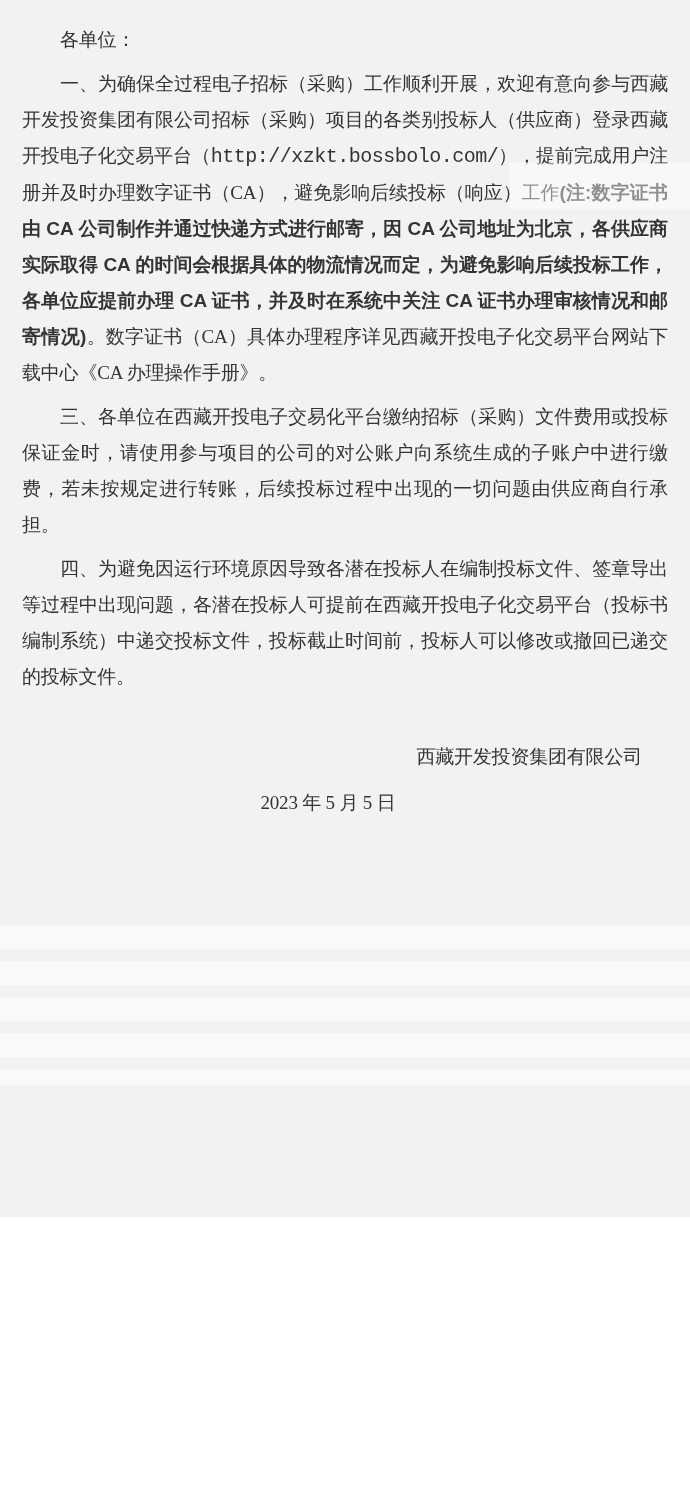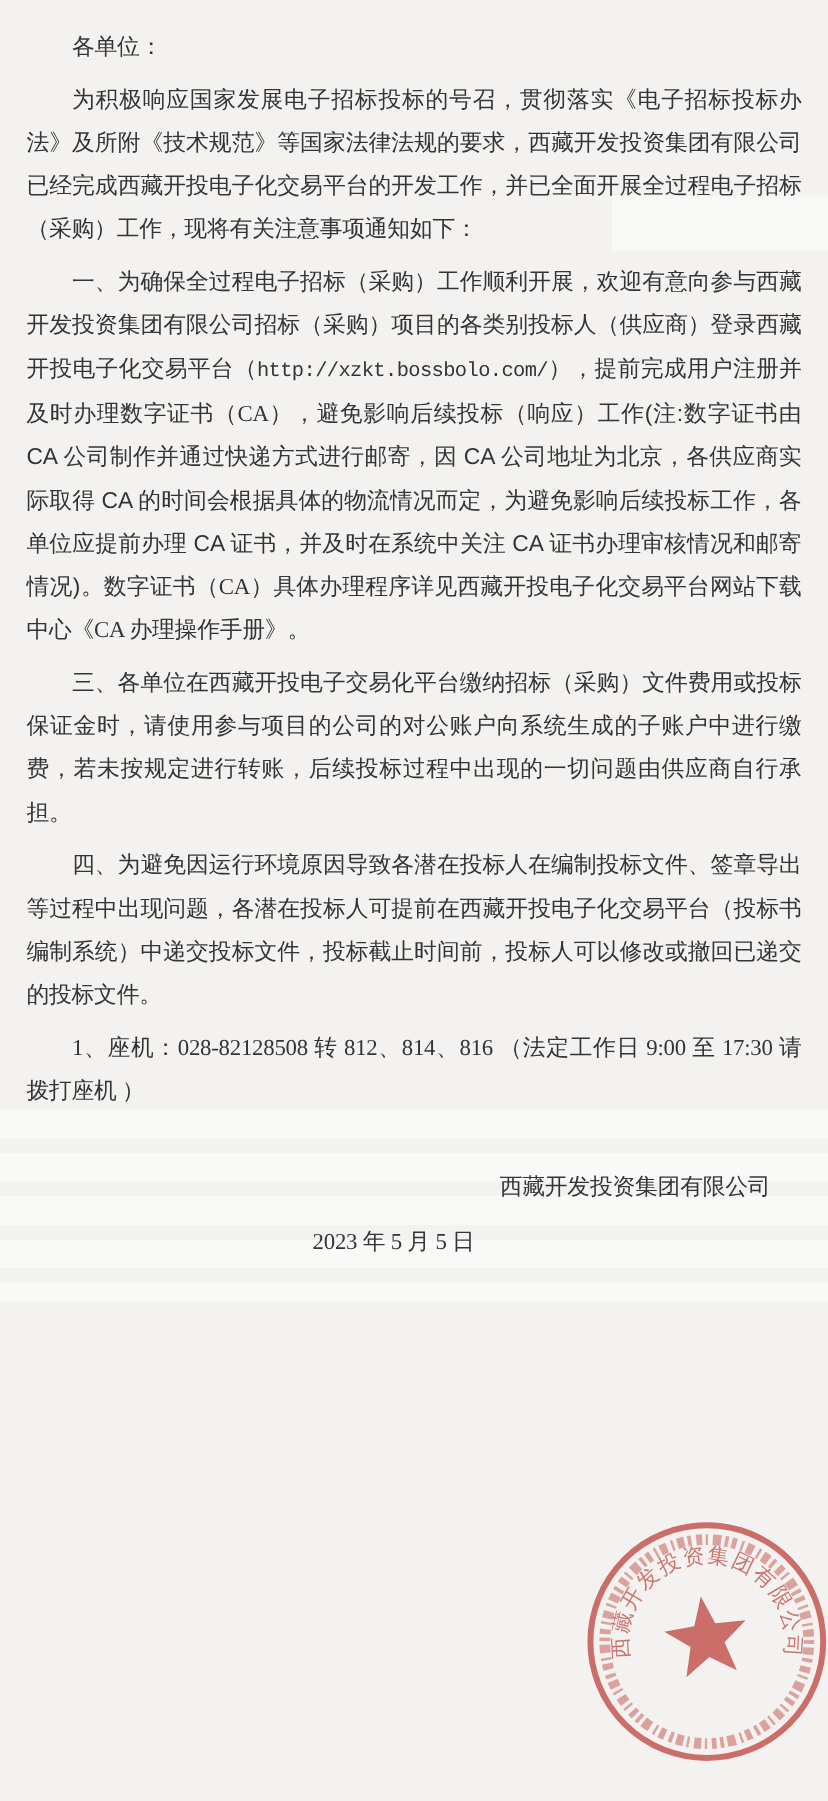--- a/index.html
+++ b/index.html
@@ -1,47 +1,47 @@
 <!DOCTYPE html>
 <html lang="zh"><head>
 <meta charset="utf-8">
 <style>
   html, body { margin: 0; padding: 0; background: #ffffff; }
 
   .page {
     position: relative;
     width: 690px;
-    height: 1501px;
+    height: 1217px;
     margin: 0 auto;
     background: #f3f2f0;
     overflow: hidden;
     font-family: "Liberation Serif", "DejaVu Serif", serif;
     color: #343434;
     font-size: 19px;
     letter-spacing: -0.2px;
   }
 
   .content { padding: 22px 22px 0 22px; }
 
   .para {
     margin: 0 0 8px 0;
     line-height: 36px;
     text-align: justify;
     text-indent: 2em;
   }
 
   .note-bold {
-    font-weight: normal;
+    font-weight: bold;
     font-family: "Liberation Sans", "DejaVu Sans", sans-serif;
     letter-spacing: 0;
   }
 
   .url-text {
     font-family: "Liberation Mono", "DejaVu Sans Mono", monospace;
-    font-size: 17px;
+    font-size: 20px;
     letter-spacing: -0.5px;
   }
 
   .signature-row {
     margin-top: 44px;
     padding-right: 26px;
     text-align: right;
     line-height: 36px;
     position: relative;
     z-index: 1;
@@ -88,31 +88,29 @@
 <div class="page">
 
   <div class="artifact artifact-band-right"></div>
   <div class="artifact artifact-stripes"></div>
 
   <div class="content">
 
     <p class="para">各单位：</p>
 
 
-    <p class="para">为积极响应国家发展电子招标投标的号召，贯彻落实《电子招标投标办法》及所附《技术规范》等国家法律法规的要求，西藏开发投资集团有限公司已经完成西藏开投电子化交易平台的开发工作，并已全面开展全过程电子招标（采购）工作，现将有关注意事项通知如下：</p>
 
     <p class="para"><span>一、为确保全过程电子招标（采购）工作顺利开展，欢迎有意向参与西藏开发投资集团有限公司招标（采购）项目的各类别投标人（供应商）登录西藏开投电子化交易平台（</span><span class="url-text">http://xzkt.bossbolo.com/</span><span>），提前完成用户注册并及时办理数字证书（CA），避免影响后续投标（响应）工作</span><span class="note-bold">(注:数字证书由 CA 公司制作并通过快递方式进行邮寄，因 CA 公司地址为北京，各供应商实际取得 CA 的时间会根据具体的物流情况而定，为避免影响后续投标工作，各单位应提前办理 CA 证书，并及时在系统中关注 CA 证书办理审核情况和邮寄情况)</span><span>。数字证书（CA）具体办理程序详见西藏开投电子化交易平台网站下载中心《CA 办理操作手册》。</span></p>
 
 
     <p class="para">三、各单位在西藏开投电子交易化平台缴纳招标（采购）文件费用或投标保证金时，请使用参与项目的公司的对公账户向系统生成的子账户中进行缴费，若未按规定进行转账，后续投标过程中出现的一切问题由供应商自行承担。</p>
 
     <p class="para">四、为避免因运行环境原因导致各潜在投标人在编制投标文件、签章导出等过程中出现问题，各潜在投标人可提前在西藏开投电子化交易平台（投标书编制系统）中递交投标文件，投标截止时间前，投标人可以修改或撤回已递交的投标文件。</p>
 
 
-    <p class="para">1、座机：028-82128508 转 812、814、816 （法定工作日 9:00 至 17:30 请拨打座机 ）</p>
 
 
     <div class="signature-row">西藏开发投资集团有限公司</div>
 
     <div class="date-row">2023 年 5 月 5 日</div>
   </div>
 
   <svg class="seal" viewBox="0 0 212 212" aria-hidden="true">
 
     <circle cx="106" cy="106" r="97" fill="none" stroke-width="5" opacity="0.9" stroke="#c5423c"></circle>

